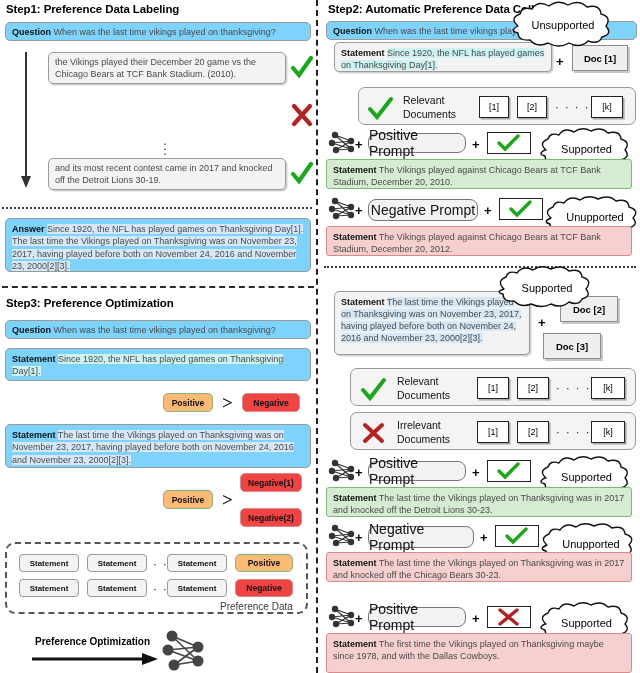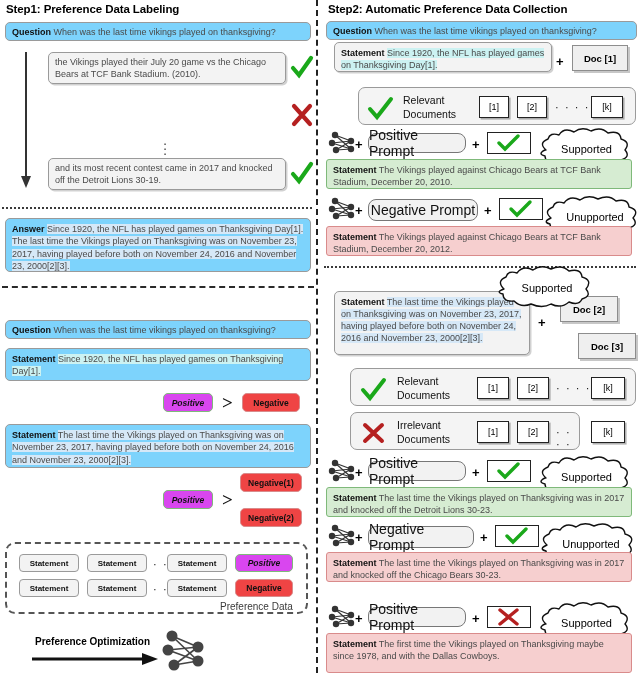--- a/index.html
+++ b/index.html
@@ -31,21 +31,21 @@
   .hl-cyan{background:#ccf2f2;color:#4a4a4a;}
 
   .stmt-green{background:#d6ecd2;border:1px solid #7fb97a;}
   .stmt-red{background:#f6cfcf;border:1px solid #d98b8b;}
 
   .pill{
     box-sizing:border-box;position:absolute;border-radius:5px;
     display:flex;align-items:center;justify-content:center;
     font-weight:bold;font-size:8.5px;
   }
-  .pill-pos{background:#d946ef;border:1.4px solid #7fb97a;color:#111;font-style:italic;}
+  .pill-pos{background:#fdba74;border:1.4px solid #7fb97a;color:#111;}
   .pill-neg{background:#ef4444;border:1.4px solid #d98b8b;color:#111;}
 
   .docbox{
     box-sizing:border-box;position:absolute;background:#efefef;
     border:1px solid #8d8d8d;
     box-shadow:2px 2px 0 rgba(0,0,0,0.22);
     display:flex;align-items:center;justify-content:center;
     font-weight:bold;font-size:9.5px;color:#000;
   }
   .numbox{
@@ -116,21 +116,21 @@
       <span class="txt">When was the last time vikings played on thanksgiving?</span>
     </div>
   </div>
 
   <svg style="position:absolute;left:18px;top:52px;" width="16" height="138">
     <line x1="8" y1="0" x2="8" y2="126" stroke="#333" stroke-width="2"></line>
     <polygon points="8,136 3,124 13,124" fill="#333"></polygon>
   </svg>
 
   <div class="box" style="left:48px;top:52px;width:238px;height:32px;">
-    <div style="padding:4px 6px;font-size:9px;line-height:11.5px;" class="txt">the Vikings played their July 20 game vs the Chicago Bears at TCF Bank Stadium. (2010).</div>
+    <div style="padding:4px 6px;font-size:9px;line-height:11.5px;" class="txt">the Vikings played their December 20 game vs the Chicago Bears at TCF Bank Stadium. (2010).</div>
   </div>
   <svg style="position:absolute;left:290px;top:54px;" width="24" height="26">
     <path d="M3 14 L9 21 L21 4" stroke="#1aa81a" stroke-width="4.2" fill="none" stroke-linecap="round"></path>
   </svg>
 
   <svg style="position:absolute;left:291px;top:103px;" width="22" height="24">
     <path d="M3 3 L19 21 M19 3 L3 21" stroke="#b52020" stroke-width="4.2" stroke-linecap="round"></path>
   </svg>
 
   <div class="vdots" style="left:155px;top:138px;width:20px;">.<br>.<br>.</div>
@@ -146,20 +146,21 @@
 
   <div class="box-plain" style="left:5px;top:218px;width:306px;height:54px;">
     <div style="padding:4px 6px;font-size:9px;line-height:12.4px;">
       <span class="lbl">Answer</span>
       <span class="hl-blue">Since 1920, the NFL has played games on Thanksgiving Day[1].</span><span class="hl-blue"> The last time the Vikings played on Thanksgiving was on November 23, 2017, having played before both on November 24, 2016 and November 23, 2000[2][3].</span>
     </div>
   </div>
 
   <div class="hdash" style="left:2px;top:286px;width:312px;"></div>
 
+  <div class="step-title" style="position:absolute;left:6px;top:297px;">Step3: Preference Optimization</div>
 
   <div class="box-plain" style="left:5px;top:320px;width:306px;height:19px;">
     <div style="padding:4px 6px;font-size:9px;white-space:nowrap;">
       <span class="lbl">Question</span>
       <span class="txt">When was the last time vikings played on thanksgiving?</span>
     </div>
   </div>
 
   <div class="box-plain" style="left:5px;top:348px;width:306px;height:33px;">
     <div style="padding:4px 6px;font-size:9px;line-height:12.4px;">
@@ -233,20 +234,26 @@
 
   <div class="box" style="left:12px;top:42px;width:218px;height:30px;">
     <div style="padding:4px 6px;font-size:9px;line-height:12px;">
       <span class="lbl">Statement</span>
       <span class="hl-cyan">Since 1920, the NFL has played games on Thanksgiving Day[1].</span>
     </div>
   </div>
   <div class="plus" style="left:234px;top:54px;">+</div>
   <div class="docbox" style="left:250px;top:45px;width:56px;height:26px;">Doc [1]</div>
 
+  <div class="bubble" style="left:182px;top:8px;width:118px;height:34px;">
+    <svg width="118" height="34" viewBox="0 0 118 34">
+      <path d="M14 18 q-9 -8 2 -12 q2 -8 12 -5 q6 -9 17 -3 q9 -7 19 -1 q11 -6 19 2 q13 -3 14 7 q11 3 5 12 q7 8 -4 11 q-3 8 -14 4 q-8 8 -19 2 q-10 6 -21 0 q-11 5 -18 -3 q-12 1 -12 -7 q-9 -2 0 -7 z" fill="#ffffff" stroke="#111" stroke-width="1.4" stroke-linejoin="round"></path>
+    </svg>
+    <span>Unsupported</span>
+  </div>
 
   <div class="rowbox" style="left:36px;top:87px;width:278px;height:38px;">
     <svg style="position:absolute;left:9px;top:8px;" width="26" height="24">
       <path d="M2 13 L9 21 L23 3" stroke="#1aa81a" stroke-width="4" fill="none" stroke-linecap="round"></path>
     </svg>
     <div class="rowlabel" style="left:44px;top:7px;width:70px;">
       <div>Relevant</div>
       <div style="margin-top:3px;">Documents</div>
     </div>
     <div class="numbox" style="left:120px;top:8px;width:30px;height:22px;">[1]</div>
@@ -326,21 +333,21 @@
   <div class="hdots" style="left:2px;top:266px;width:312px;"></div>
 
   <div class="box" style="left:12px;top:291px;width:196px;height:64px;">
     <div style="padding:4px 6px;font-size:9px;line-height:12px;">
       <span class="lbl">Statement</span>
       <span class="hl-blue">The last time the Vikings played on Thanksgiving was on November 23, 2017, having played before both on November 24, 2016 and November 23, 2000[2][3].</span>
     </div>
   </div>
   <div class="plus" style="left:216px;top:315px;">+</div>
   <div class="docbox" style="left:238px;top:296px;width:58px;height:26px;">Doc [2]</div>
-  <div class="docbox" style="left:256px;top:333px;width:58px;height:26px;">Doc [3]</div>
+  <div class="docbox" style="left:221px;top:333px;width:58px;height:26px;">Doc [3]</div>
 
   <div class="bubble" style="left:170px;top:272px;width:110px;height:32px;">
     <svg width="110" height="32" viewBox="0 0 110 32">
       <path d="M12 17 q-8 -8 2 -12 q2 -7 11 -4 q6 -8 16 -3 q8 -6 18 -1 q11 -5 18 2 q12 -3 13 6 q11 3 4 12 q6 7 -4 10 q-3 7 -13 3 q-8 7 -18 2 q-9 5 -20 0 q-10 4 -17 -3 q-11 1 -11 -7 q-8 -2 1 -5 z" fill="#ffffff" stroke="#111" stroke-width="1.4" stroke-linejoin="round"></path>
     </svg>
     <span>Supported</span>
   </div>
 
   <div class="rowbox" style="left:28px;top:368px;width:286px;height:38px;">
     <svg style="position:absolute;left:10px;top:8px;" width="26" height="24">
@@ -349,21 +356,21 @@
     <div class="rowlabel" style="left:46px;top:7px;width:74px;">
       <div>Relevant</div>
       <div style="margin-top:3px;">Documents</div>
     </div>
     <div class="numbox" style="left:126px;top:8px;width:32px;height:22px;">[1]</div>
     <div class="numbox" style="left:166px;top:8px;width:32px;height:22px;">[2]</div>
     <div class="dots4" style="left:205px;top:13px;">· · · ·</div>
     <div class="numbox" style="left:240px;top:8px;width:34px;height:22px;">[k]</div>
   </div>
 
-  <div class="rowbox" style="left:28px;top:412px;width:230px;height:38px;">
+  <div class="rowbox" style="left:28px;top:412px;width:286px;height:38px;">
     <svg style="position:absolute;left:11px;top:9px;" width="24" height="22">
       <path d="M3 3 L20 19 M20 3 L3 19" stroke="#b52020" stroke-width="4" stroke-linecap="round"></path>
     </svg>
     <div class="rowlabel" style="left:46px;top:7px;width:74px;">
       <div>Irrelevant</div>
       <div style="margin-top:3px;">Documents</div>
     </div>
     <div class="numbox" style="left:126px;top:8px;width:32px;height:22px;">[1]</div>
     <div class="numbox" style="left:166px;top:8px;width:32px;height:22px;">[2]</div>
     <div class="dots4" style="left:205px;top:13px;">· · · ·</div>

